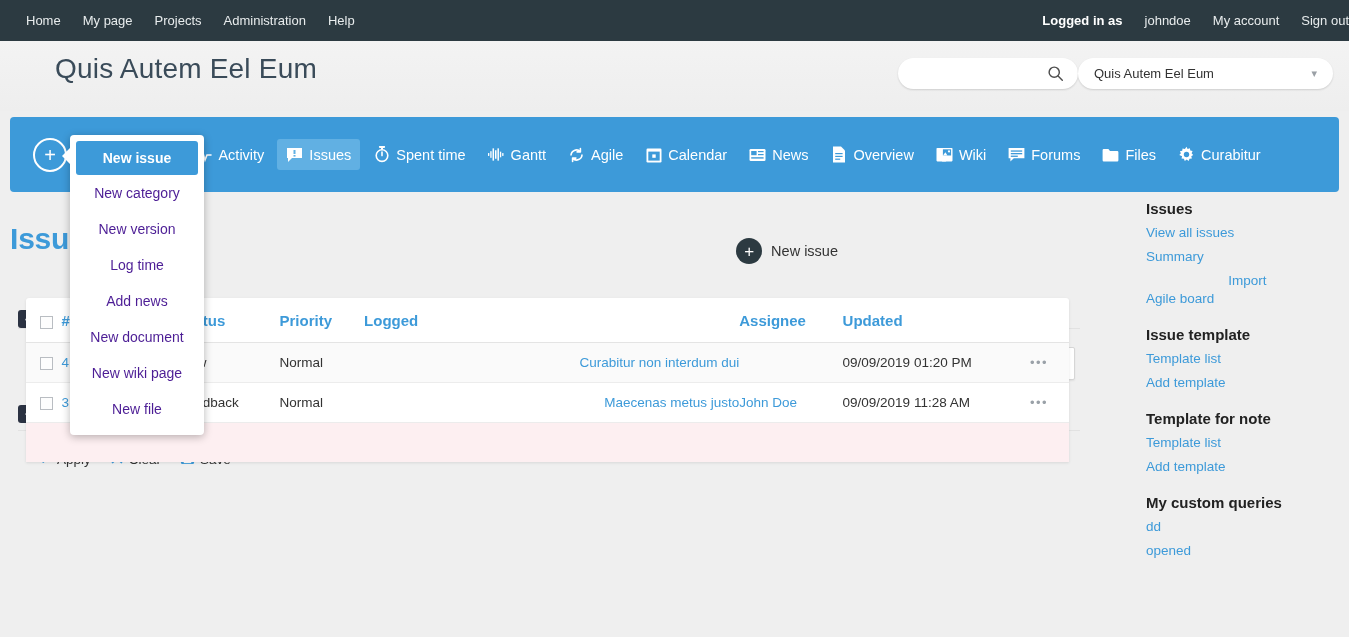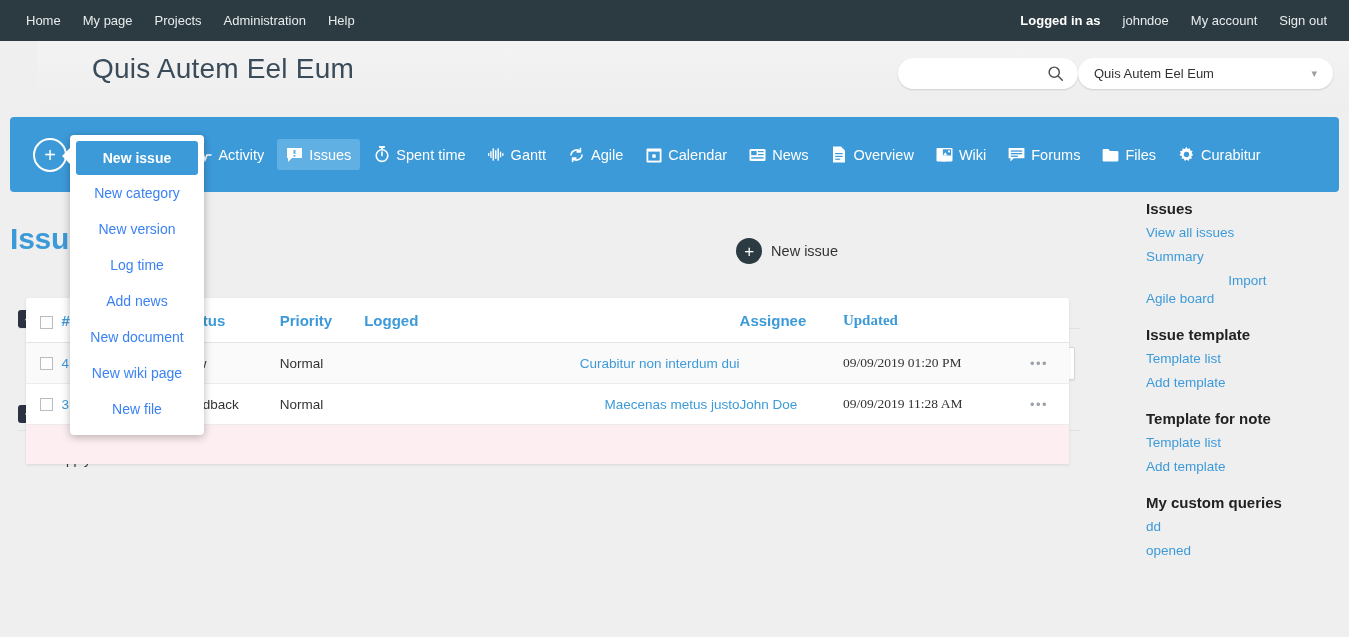--- a/index.html
+++ b/index.html
@@ -19,36 +19,35 @@
     display: flex;
     align-items: center;
     color: #fff;
     font-size: 13px;
     position: relative;
     z-index: 60;
   }
   #top-menu .left { display: flex; align-items: center; padding-left: 26px; gap: 22px; }
   #top-menu .right {
     margin-left: auto; display: flex; align-items: center;
-    gap: 22px; padding-right: 22px;
+    gap: 22px; 
   }
   #top-menu a, #top-menu span.navlink {
     color: #e8eced; text-decoration: none; font-size: 13px;
     white-space: nowrap; cursor: pointer;
   }
   #top-menu .lbl { color: #fff; font-weight: bold; }
   #top-menu .uname { color: #e8eced; }
 
   
   #header {
     height: 70px;
     background: linear-gradient(180deg,#f3f3f3 0%, #eeeeee 100%);
     position: relative;
     z-index: 50;
-    margin-left: 37px;
   }
   #project-title {
     position: absolute; left: 55px; top: 12px;
     font-size: 28px; color: #3a4b59; font-weight: normal;
     letter-spacing: .2px;
   }
   #quick-search {
     position: absolute; right: 271px; top: 17px;
     width: 180px; height: 31px;
     background: #fff; border-radius: 16px;
@@ -112,21 +111,21 @@
     padding: 6px 0 8px 0;
   }
   #new-object-menu:before {
     content: ""; position: absolute; left: -8px; top: 13px;
     border-top: 8px solid transparent;
     border-bottom: 8px solid transparent;
     border-right: 8px solid #fff;
   }
   #new-object-menu .dd-item {
     display: block; text-align: center;
-    font-size: 14px; color: #3b82f6;
+    font-size: 14px; color: #4c1d95;
     padding: 10px 4px; cursor: pointer;
     text-decoration: none;
   }
   #new-object-menu .dd-item.active {
     background: #3d9ad9; color: #fff; font-weight: bold;
     margin: 0 6px; border-radius: 3px; padding: 9px 4px;
   }
 
   
   #content {
@@ -245,21 +244,21 @@
     border: 1px solid #b9bdc2; background: #fdfdfd; cursor: pointer;
     vertical-align: middle;
   }
   th.c-cb, td.c-cb { width: 36px; padding-left: 14px !important; }
   th.c-id, td.c-id { width: 42px; }
   th.c-tracker, td.c-tracker { width: 78px; }
   th.c-status, td.c-status { width: 102px; }
   th.c-priority, td.c-priority { width: 86px; }
   th.c-subject, td.c-subject { width: 385px; text-align: right; }
   th.c-assignee, td.c-assignee { width: 105px; }
-  th.c-updated, td.c-updated { width: 190px; font-family: Liberation Serif, serif; }
+  th.c-updated, td.c-updated { width: 190px; }
   th.c-more, td.c-more { width: 40px; }
   .sort-caret { font-size: 9px; color: #3d9ad9; margin-left: 4px; }
   .dots { color: #9aa1a8; letter-spacing: 1.5px; font-size: 13px; cursor: pointer; }
 
   
   #sidebar {
     position: absolute; right: 0; top: 200px;
     width: 203px; padding-left: 0;
     font-size: 13.5px;
   }

